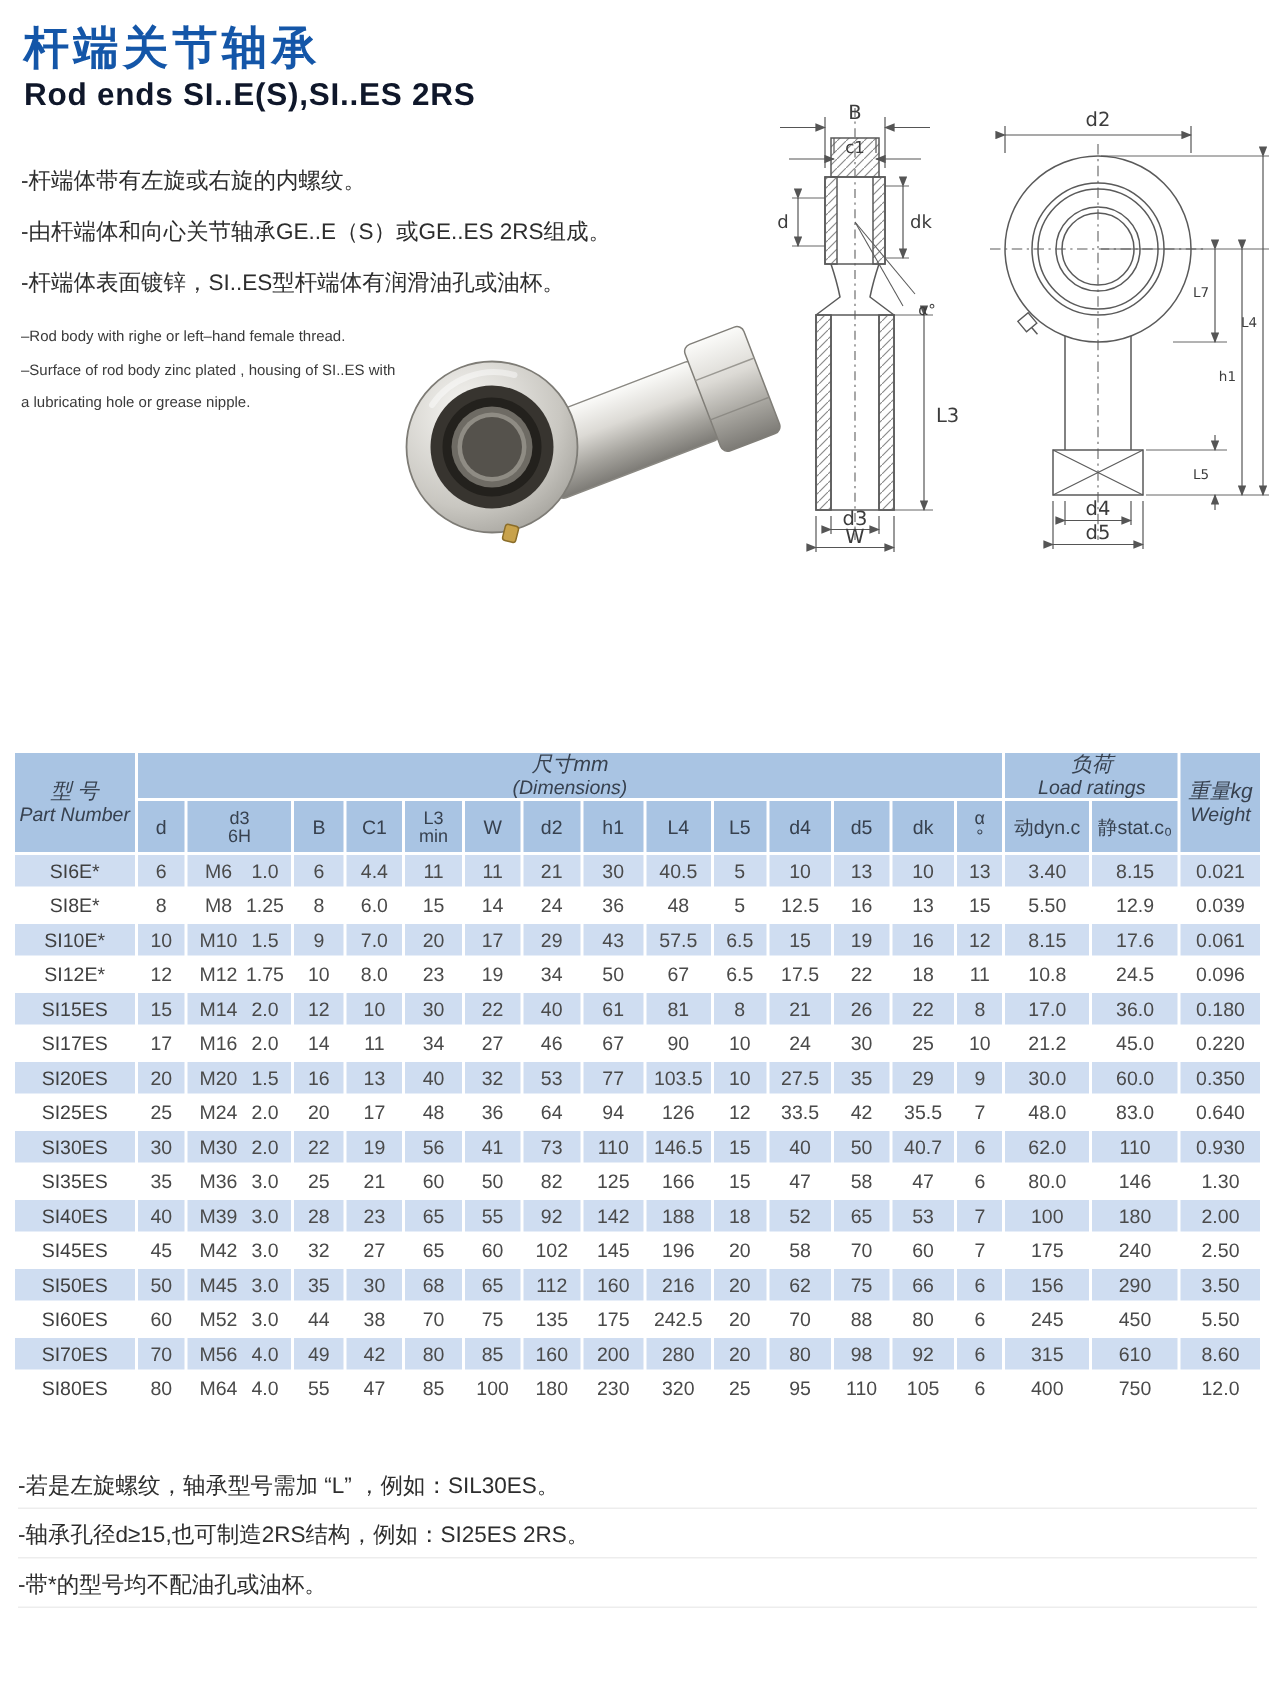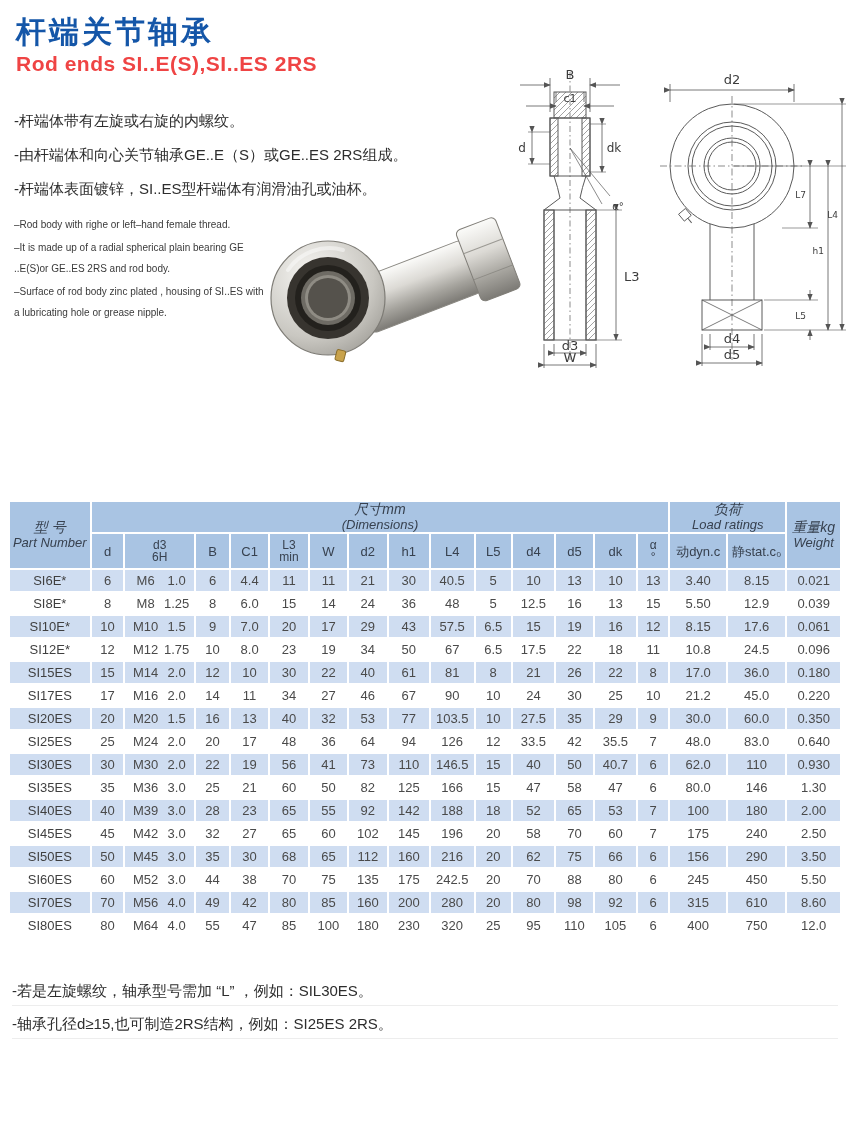--- a/index.html
+++ b/index.html
@@ -1,21 +1,21 @@
 <!DOCTYPE html>
 <html><head>
 <meta charset="utf-8">
 <style>
   html,body{margin:0;padding:0;background:#fff;}
   .page{position:relative;width:850px;height:1126px;background:#fff;overflow:hidden;
         font-family:"Liberation Sans","DejaVu Sans",sans-serif;color:#333;}
   .title-zh{position:absolute;left:16px;top:12px;margin:0;font-size:30px;font-weight:bold;
             color:#1456a8;letter-spacing:3px;}
   .title-en{position:absolute;left:16px;top:52px;margin:0;font-size:21px;font-weight:bold;
-            color:#ef4444;letter-spacing:.5px;}
+            color:#0f172a;letter-spacing:.5px;}
   .desc-zh{position:absolute;left:14px;top:104px;width:500px;}
   .desc-zh p{margin:0;font-size:15px;line-height:34px;color:#2d2d2d;white-space:pre-wrap;}
   .desc-en{position:absolute;left:14px;top:214px;width:252px;}
   .desc-en p{margin:0 0 1px 0;font-size:10px;line-height:21.5px;color:#3a3a3a;white-space:pre-wrap;}
   .photo{position:absolute;left:248px;top:200px;width:285px;height:175px;}
   .diag-side{position:absolute;left:498px;top:58px;width:152px;height:312px;}
   .diag-front{position:absolute;left:650px;top:58px;width:200px;height:312px;}
   svg text{font-family:"DejaVu Sans",sans-serif;fill:#3c3c3c;}
 
   table.spec{position:absolute;left:8px;top:500px;width:834px;border-collapse:separate;
@@ -49,21 +49,20 @@
   <h1 class="title-zh">杆端关节轴承</h1>
   <h2 class="title-en">Rod ends SI..E(S),SI..ES 2RS</h2>
 
   <div class="desc-zh" id="desc-zh">
       <p>-杆端体带有左旋或右旋的内螺纹。</p>
       <p>-由杆端体和向心关节轴承GE..E（S）或GE..ES 2RS组成。</p>
       <p>-杆端体表面镀锌，SI..ES型杆端体有润滑油孔或油杯。</p>
     </div>
   <div class="desc-en" id="desc-en">
       <p>–Rod body with righe or left–hand female thread.</p>
-      <p>–It is made up of a radial spherical plain bearing GE ..E(S)or GE..ES 2RS and rod body.</p>
       <p>–Surface of rod body zinc plated , housing of SI..ES with a lubricating hole or grease nipple.</p>
     </div>
 
   <div class="photo">
     <svg width="285" height="175" viewBox="0 0 285 175">
       <defs>
         <linearGradient id="met" x1="0" y1="0" x2="0" y2="1">
           <stop offset="0" stop-color="#fbfbf9"></stop>
             <stop offset="0.38" stop-color="#dcdad5"></stop>
           <stop offset="0.72" stop-color="#a5a39d"></stop>
@@ -594,15 +593,16 @@
           <td>400</td>
           <td>750</td>
           <td>12.0</td>
         </tr>
       </tbody>
   </table>
 
   <div class="notes-zh" id="notes-zh">
       <p>-若是左旋螺纹，轴承型号需加 “L” ，例如：SIL30ES。</p>
       <p>-轴承孔径d≥15,也可制造2RS结构，例如：SI25ES 2RS。</p>
+      <p>-带*的型号均不配油孔或油杯。</p>
     </div>
 
 </div>
 
 </body></html>

